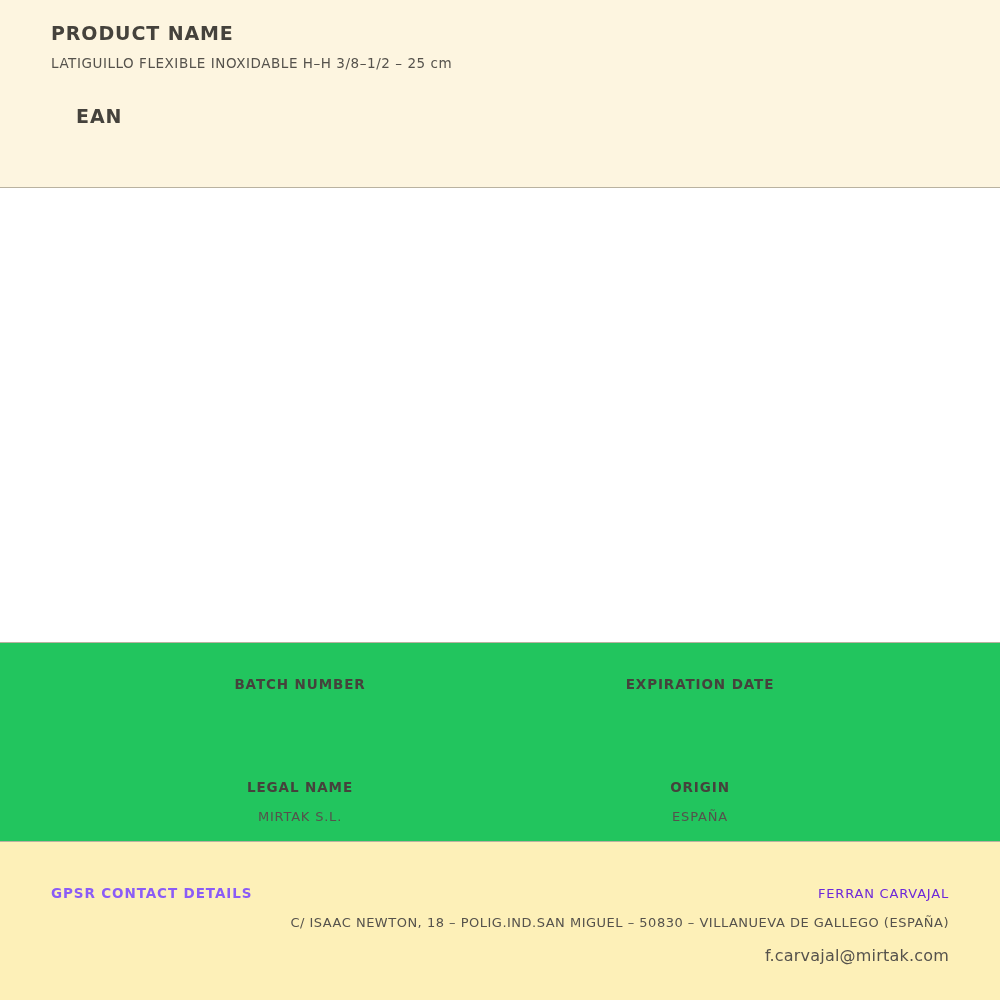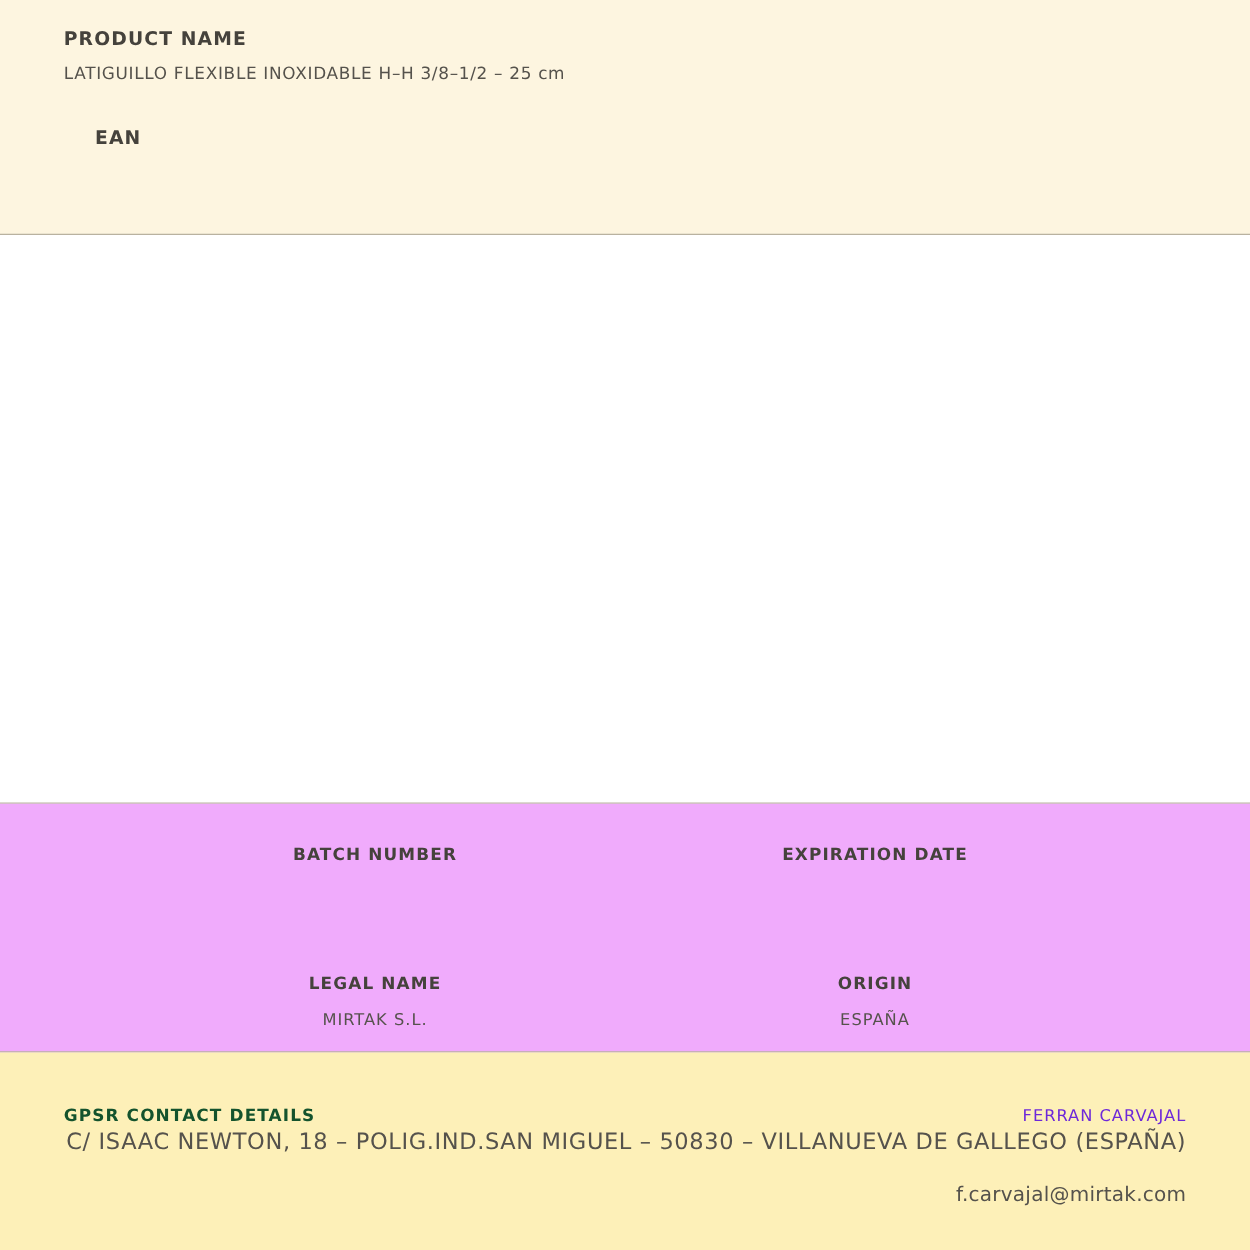--- a/index.html
+++ b/index.html
@@ -27,21 +27,21 @@
     padding: 22px 0 0 0;
     height: 188px;
     box-sizing: border-box;
     border-bottom: 1px solid #b9b2a0;
     position: relative;
   }
   .field {
     padding-left: 51px;
   }
   .field-label {
-    font-size: 15px;
+    font-size: 19px;
     font-weight: 700;
     letter-spacing: 0.9px;
     color: #45423c;
     text-transform: uppercase;
   }
   .field-value {
     font-size: 13.5px;
     font-weight: 400;
     letter-spacing: 0.55px;
     color: #55524c;
@@ -57,21 +57,21 @@
 
   
   .blank-section {
     background: #ffffff;
     height: 454px;
     border-bottom: 1px solid #b9b2a0;
   }
 
   
   .info-section {
-    background: #f0abfc;
+    background: #22c55e;
     height: 199px;
     box-sizing: border-box;
     border-bottom: 1px solid #b9b2a0;
     position: relative;
   }
   .info-row {
     display: flex;
     width: 100%;
   }
   .info-col {
@@ -110,38 +110,38 @@
     position: relative;
     padding: 0;
   }
   .footer-title {
     position: absolute;
     left: 51px;
     top: 43px;
     font-size: 13.5px;
     font-weight: 700;
     letter-spacing: 0.9px;
-    color: #14532d;
+    color: #8b5cf6;
     text-transform: uppercase;
   }
   .footer-contact-name {
     position: absolute;
     right: 51px;
     top: 44px;
     font-size: 13px;
     font-weight: 400;
     letter-spacing: 0.8px;
     color: #6d28d9;
     text-transform: uppercase;
   }
   .footer-address {
     position: absolute;
     right: 51px;
-    top: 61px;
-    font-size: 18px;
+    top: 73px;
+    font-size: 13px;
     font-weight: 400;
     letter-spacing: 0.5px;
     color: #55524c;
     text-transform: uppercase;
   }
   .footer-email {
     position: absolute;
     right: 51px;
     top: 104px;
     font-size: 16px;

